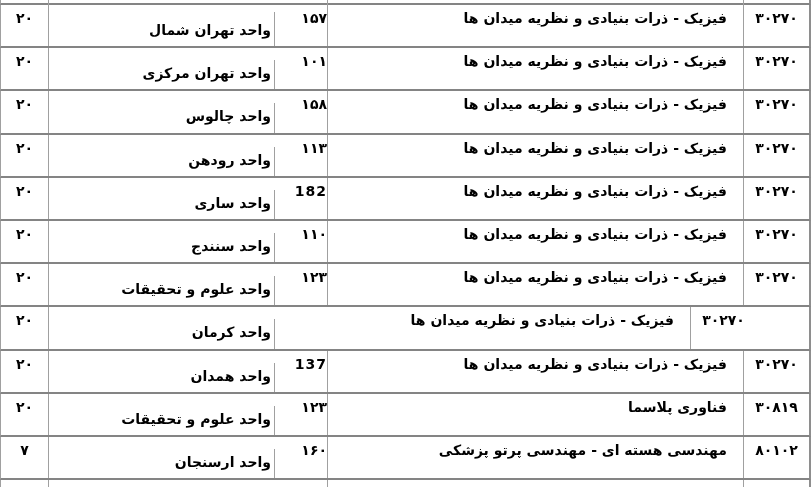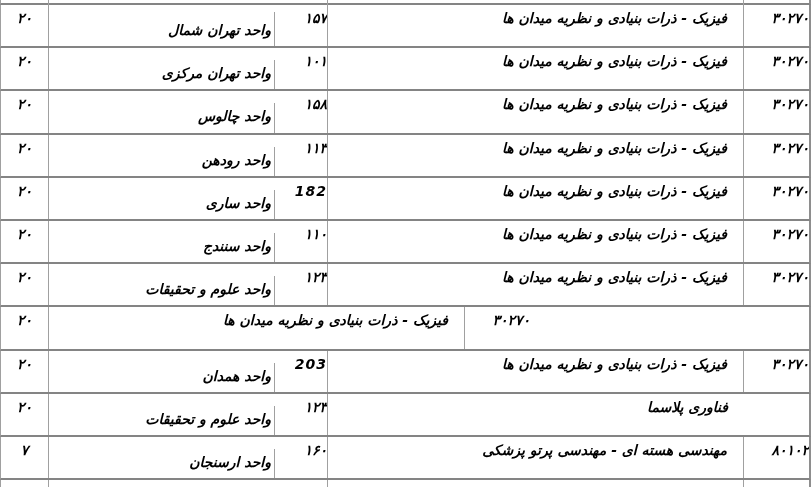--- a/index.html
+++ b/index.html
@@ -8,37 +8,36 @@
     background:#ffffff;
     font-family:"DejaVu Sans","Liberation Sans",sans-serif;
   }
   .tbl{position:absolute;top:0;left:0;width:811px;}
   .row{
     display:flex;box-sizing:border-box;height:43.2px;
     border-bottom:2px solid #848484;
     border-left:1px solid #a0a0a0;
     border-right:2px solid #8e8e8e;
     background:#ffffff;
-    font-style:italic;
   }
   .sliver-top{height:5px;}
   .sliver-bottom{height:7px;border-bottom:none;}
   .cell{
     box-sizing:border-box;
     border-right:1px solid #a0a0a0;
     padding-top:5px;
     font-weight:bold;font-size:14px;line-height:1.25;color:#000;
     direction:rtl;white-space:nowrap;overflow:hidden;
   }
   .cell:last-child{border-right:none;}
   .cap  {width:48px;  text-align:center; letter-spacing:1px;}
   .unit {width:226px; text-align:right;  padding-right:3px; padding-left:4px;margin-top:12px;}
   .ucode{width:53px;  text-align:right; letter-spacing:1px;}
   .prog {width:416px; text-align:right;  padding-right:16px; padding-left:4px;}
-  .pcode{width:65px;  letter-spacing:1px;}
+  .pcode{width:65px;  text-align:center; letter-spacing:1px;}
 </style>
 </head>
 <body>
 
 <div class="tbl">
 
   <div class="row sliver-top">
     <div class="cell cap"></div>
     <div class="cell unit"></div>
     <div class="cell ucode"></div>
@@ -97,37 +96,39 @@
   <div class="row">
     <div class="cell cap">۲۰</div>
     <div class="cell unit">واحد علوم و تحقیقات</div>
     <div class="cell ucode">۱۲۳</div>
     <div class="cell prog">فیزیک - ذرات بنیادی و نظریه میدان ها</div>
     <div class="cell pcode">۳۰۲۷۰</div>
   </div>
 
   <div class="row">
     <div class="cell cap">۲۰</div>
+    <div class="cell unit">واحد کرمان</div>
     <div class="cell prog">فیزیک - ذرات بنیادی و نظریه میدان ها</div>
     <div class="cell pcode">۳۰۲۷۰</div>
   </div>
 
   <div class="row">
     <div class="cell cap">۲۰</div>
     <div class="cell unit">واحد همدان</div>
-    <div class="cell ucode">203</div>
+    <div class="cell ucode">137</div>
     <div class="cell prog">فیزیک - ذرات بنیادی و نظریه میدان ها</div>
     <div class="cell pcode">۳۰۲۷۰</div>
   </div>
 
   <div class="row">
     <div class="cell cap">۲۰</div>
     <div class="cell unit">واحد علوم و تحقیقات</div>
     <div class="cell ucode">۱۲۳</div>
     <div class="cell prog">فناوری پلاسما</div>
+    <div class="cell pcode">۳۰۸۱۹</div>
   </div>
 
   <div class="row">
     <div class="cell cap">۷</div>
     <div class="cell unit">واحد ارسنجان</div>
     <div class="cell ucode">۱۶۰</div>
     <div class="cell prog">مهندسی هسته ای - مهندسی پرتو پزشکی</div>
     <div class="cell pcode">۸۰۱۰۲</div>
   </div>
 

